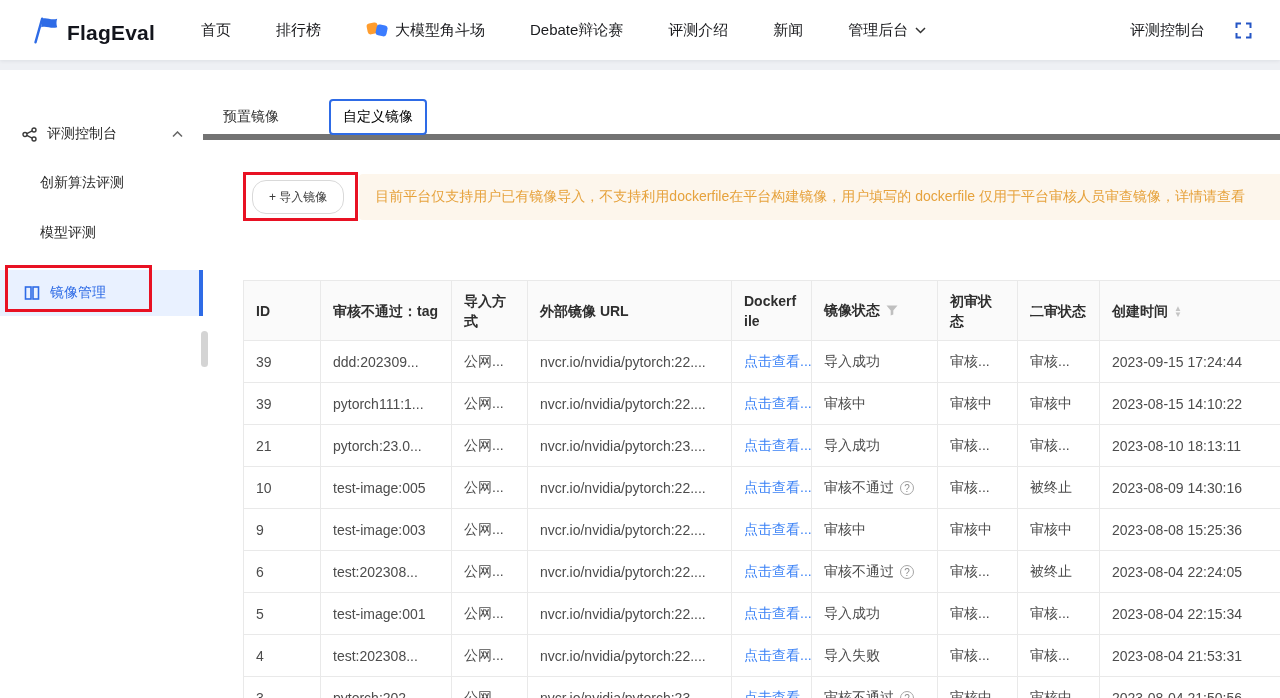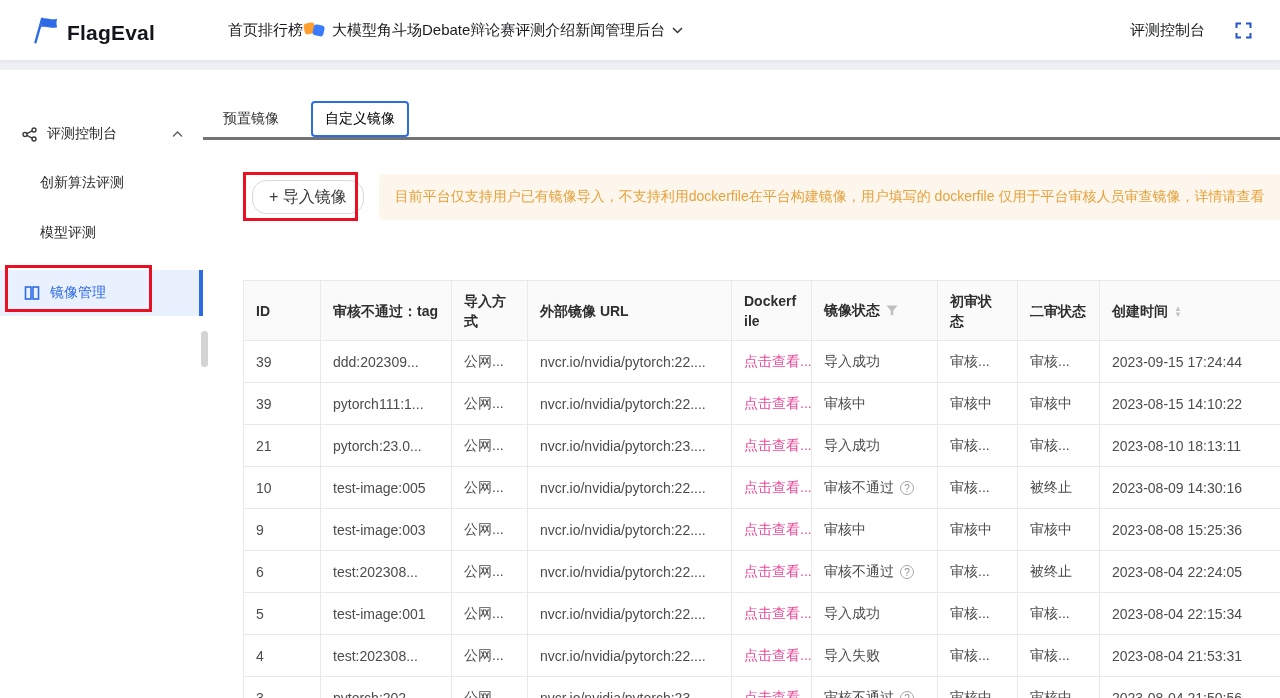--- a/index.html
+++ b/index.html
@@ -11,21 +11,21 @@
   a { text-decoration:none; }
 
   
   .navbar {
     height:60px; background:#fff; display:flex; align-items:center;
     padding:0 28px; position:relative; z-index:3;
     box-shadow:0 1px 4px rgba(0,21,41,.08);
   }
   .logo { display:flex; align-items:flex-end; gap:7px; cursor:pointer; }
   .logo-text { font-size:21px; font-weight:700; color:#13151c; letter-spacing:.2px; }
-  .nav-items { display:flex; align-items:center; margin-left:73px; font-size:15px; color:#1a1b1e; }
+  .nav-items { display:flex; align-items:center; gap:45px; margin-left:46px; font-size:15px; color:#1a1b1e; }
   .nav-item { display:flex; align-items:center; gap:7px; cursor:pointer; white-space:nowrap; color:#1a1b1e; }
   .nav-right { margin-left:auto; display:flex; align-items:center; gap:30px; font-size:15px; }
   .fs-wrap { display:flex; align-items:center; cursor:pointer; }
 
   
   .shell { display:flex; margin-top:10px; height:628px; }
 
   
   .sidebar { width:203px; flex:none; background:#fff; padding-top:40px; }
   .side-group {
@@ -42,50 +42,50 @@
     padding-left:24px; font-size:14px; cursor:pointer;
   }
   .side-item.active {
     background:#e9f1ff; color:#2e6be6; border-right:4px solid #2e6be6; font-weight:500;
   }
 
   
   .main { flex:1; background:#fff; overflow:hidden; }
   .tabs-bar {
     margin-top:30px; padding-left:20px; height:40px; display:flex;
-    align-items:center; gap:32px; border-bottom:3px solid #737373; font-size:14px;
+    align-items:center; gap:50px; border-bottom:6px solid #737373; font-size:14px;
   }
   .tab { color:#333; cursor:pointer; padding:8px 0; white-space:nowrap; }
   .tab.active {
     color:#000000; border:2px solid #2e6be6; border-radius:4px; padding:7px 12px;
   }
   .content-body { padding:34px 0 0 40px; }
   .toolbar-row { display:flex; align-items:stretch; height:46px; }
   .import-btn {
     align-self:center; margin-left:9px; height:34px; padding:0 16px;
     background:#fff; border:1px solid #d9d9d9; border-radius:14px;
-    font-size:16px; color:#3a3a3a; cursor:pointer; white-space:nowrap;
+    font-size:12px; color:#3a3a3a; cursor:pointer; white-space:nowrap;
     font-family:inherit;
   }
   .alert {
     margin-left:15px; width:960px; flex:none; background:#fdf6ec; color:#e6a23c;
     font-size:14px; display:flex; align-items:center; padding:0 16px;
     border-radius:4px; white-space:nowrap; overflow:hidden;
   }
 
   
   .table-wrap { margin-top:60px; overflow:hidden; }
   table { border-collapse:collapse; table-layout:fixed; width:1096px; font-size:14px; color:#4c4c4c; }
   th,td { border:1px solid #e9e9e9; text-align:left; }
   thead th {
     background:#fafafa; color:#2f2f2f; font-weight:600; height:60px;
     vertical-align:middle; line-height:20px; padding:8px 12px; word-break:break-all;
   }
   tbody td { height:42px; padding:0 12px; white-space:nowrap; overflow:hidden; background:#fff; }
-  .link { color:#ec4899; cursor:pointer;margin-top:28px; }
+  .link { color:#3b82f6; cursor:pointer;margin-top:28px; }
   .help-icon {
     display:inline-flex; align-items:center; justify-content:center;
     width:14px; height:14px; border:1px solid #a6a6a6; border-radius:50%;
     font-size:10px; color:#8c8c8c; margin-left:6px; cursor:pointer;
   }
   .filter-icon { margin-left:6px; vertical-align:-1px; cursor:pointer; }
   .sorters {
     display:inline-flex; flex-direction:column; margin-left:6px;
     color:#c5c5c5; font-size:8px; line-height:6px; vertical-align:middle; cursor:pointer;
   }

